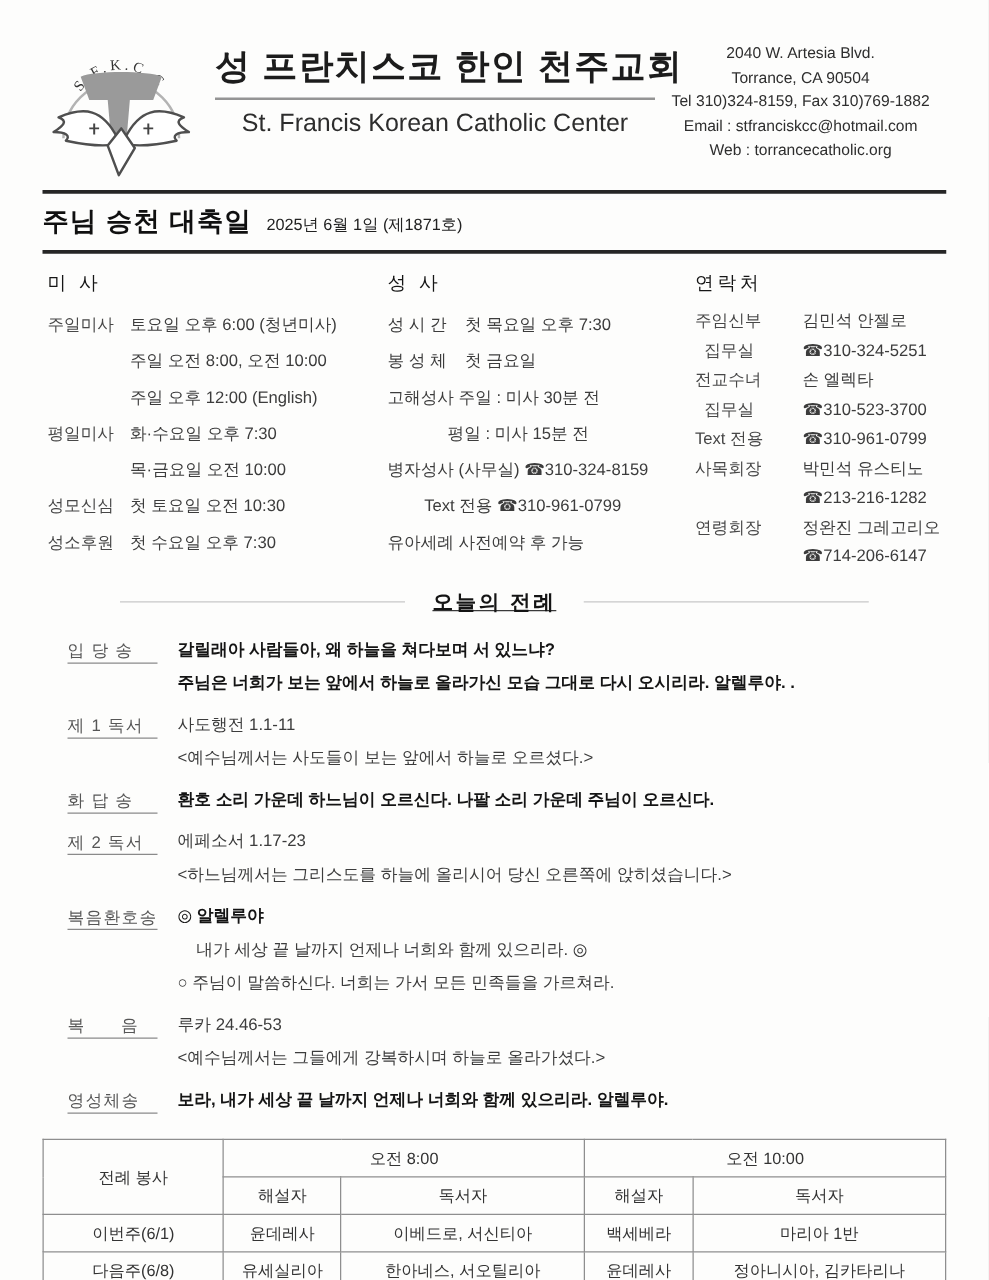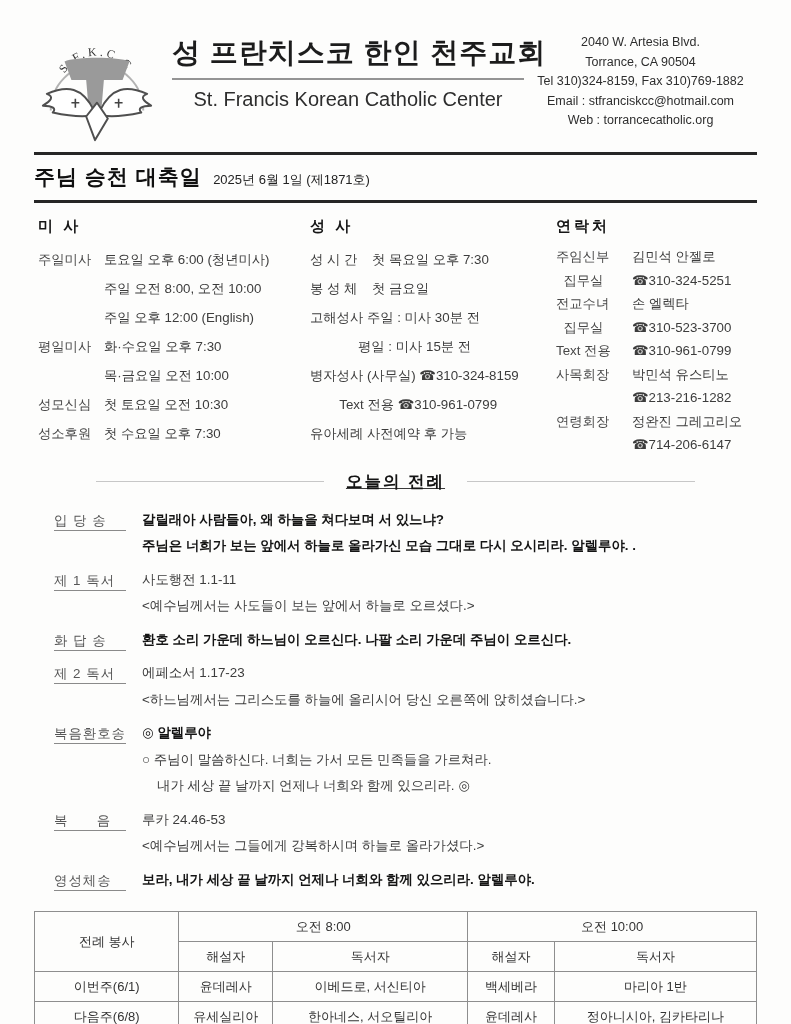--- a/index.html
+++ b/index.html
@@ -19,24 +19,24 @@
   
   .title-bar { border-top:3px solid #262626; border-bottom:3px solid #262626; text-align:left; padding:8px 0 9px; }
   .title-main { font-size:21px; font-weight:bold; color:#101010; letter-spacing:1px; }
   .title-date { font-size:13px; color:#222; margin-left:7px; }
 
   
   .info-cols { display:flex; padding:12px 4px 2px; }
   .info-col.mass { width:272px; }
   .info-col.sac  { width:246px; }
   .info-col.con  { flex:1; }
-  .info-heading { font-size:15px; font-weight:bold; color:#161616; letter-spacing:3px; margin:2px 0 9px; }
+  .info-heading { font-size:15px; font-weight:normal; color:#161616; letter-spacing:3px; margin:2px 0 9px; }
   .info-row { display:flex; font-size:13.3px; }
   .mass .info-row { line-height:29px; }
-  .con  .info-row { line-height:23.5px; }
+  .con  .info-row { line-height:23.5px;gap:10px; }
   .info-label { white-space:pre; flex:none; color:#474747; }
   .mass .info-label { width:66px; }
   .con  .info-label { width:76px; }
   .info-value { white-space:pre; color:#3c3c3c; }
   .sac-line { white-space:pre; font-size:13.3px; line-height:29px; color:#3c3c3c; }
 
   
   .section-heading { display:flex; align-items:center; gap:22px; margin:12px 62px 15px;text-decoration:underline; }
   .section-heading .hrule { flex:1; height:1px; background:#c7c7c7; }
   .section-heading .txt { font-size:16.5px; font-weight:bold; color:#141414; letter-spacing:2px; }
@@ -216,22 +216,22 @@
         <span class="liturgy-label">제 2 독서</span>
         <div class="liturgy-lines">
           <div class="liturgy-line">에페소서 1.17-23</div>
           <div class="liturgy-line">&lt;하느님께서는 그리스도를 하늘에 올리시어 당신 오른쪽에 앉히셨습니다.&gt;</div>
         </div>
       </div>
       <div class="liturgy-item">
         <span class="liturgy-label">복음환호송</span>
         <div class="liturgy-lines">
           <div class="liturgy-line bold">◎ 알렐루야</div>
+          <div class="liturgy-line indent">내가 세상 끝 날까지 언제나 너희와 함께 있으리라. ◎</div>
           <div class="liturgy-line">○ 주님이 말씀하신다. 너희는 가서 모든 민족들을 가르쳐라.</div>
-          <div class="liturgy-line indent">내가 세상 끝 날까지 언제나 너희와 함께 있으리라. ◎</div>
         </div>
       </div>
       <div class="liturgy-item">
         <span class="liturgy-label">복      음</span>
         <div class="liturgy-lines">
           <div class="liturgy-line">루카 24.46-53</div>
           <div class="liturgy-line">&lt;예수님께서는 그들에게 강복하시며 하늘로 올라가셨다.&gt;</div>
         </div>
       </div>
       <div class="liturgy-item">

